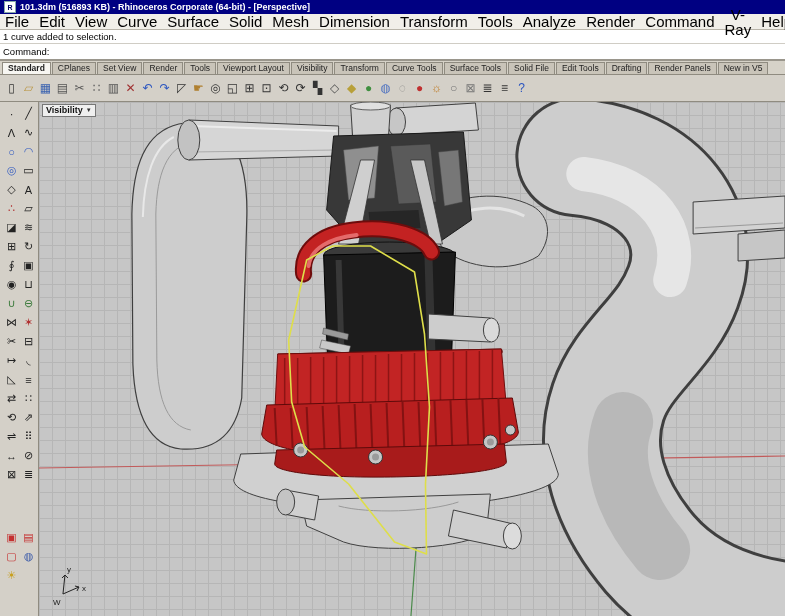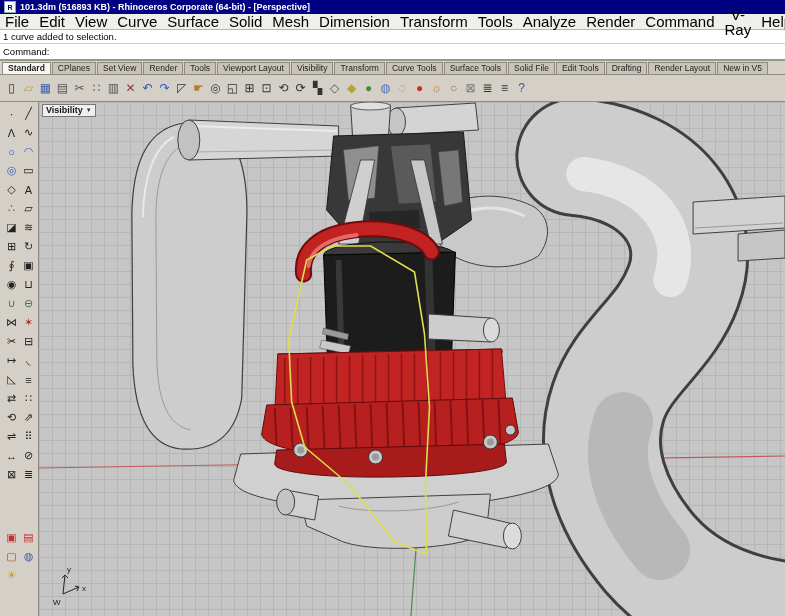--- a/index.html
+++ b/index.html
@@ -102,21 +102,21 @@
       <span class="ttab" data-active="false">Render</span>
       <span class="ttab" data-active="false">Tools</span>
       <span class="ttab" data-active="false">Viewport Layout</span>
       <span class="ttab" data-active="false">Visibility</span>
       <span class="ttab" data-active="false">Transform</span>
       <span class="ttab" data-active="false">Curve Tools</span>
       <span class="ttab" data-active="false">Surface Tools</span>
       <span class="ttab" data-active="false">Solid File</span>
       <span class="ttab" data-active="false">Edit Tools</span>
       <span class="ttab" data-active="false">Drafting</span>
-      <span class="ttab" data-active="false">Render Layout</span>
+      <span class="ttab" data-active="false">Render Panels</span>
       <span class="ttab" data-active="false">New in V5</span>
     </div>
 
   <div class="toolbar">
 
   <button class="tool-btn" title="new-document-button" style="color: rgb(51, 51, 51);">
         <span class="glyph">▯</span>
       </button>
       <button class="tool-btn" title="open-file-button" style="color: rgb(184, 146, 58);">
         <span class="glyph">▱</span>

